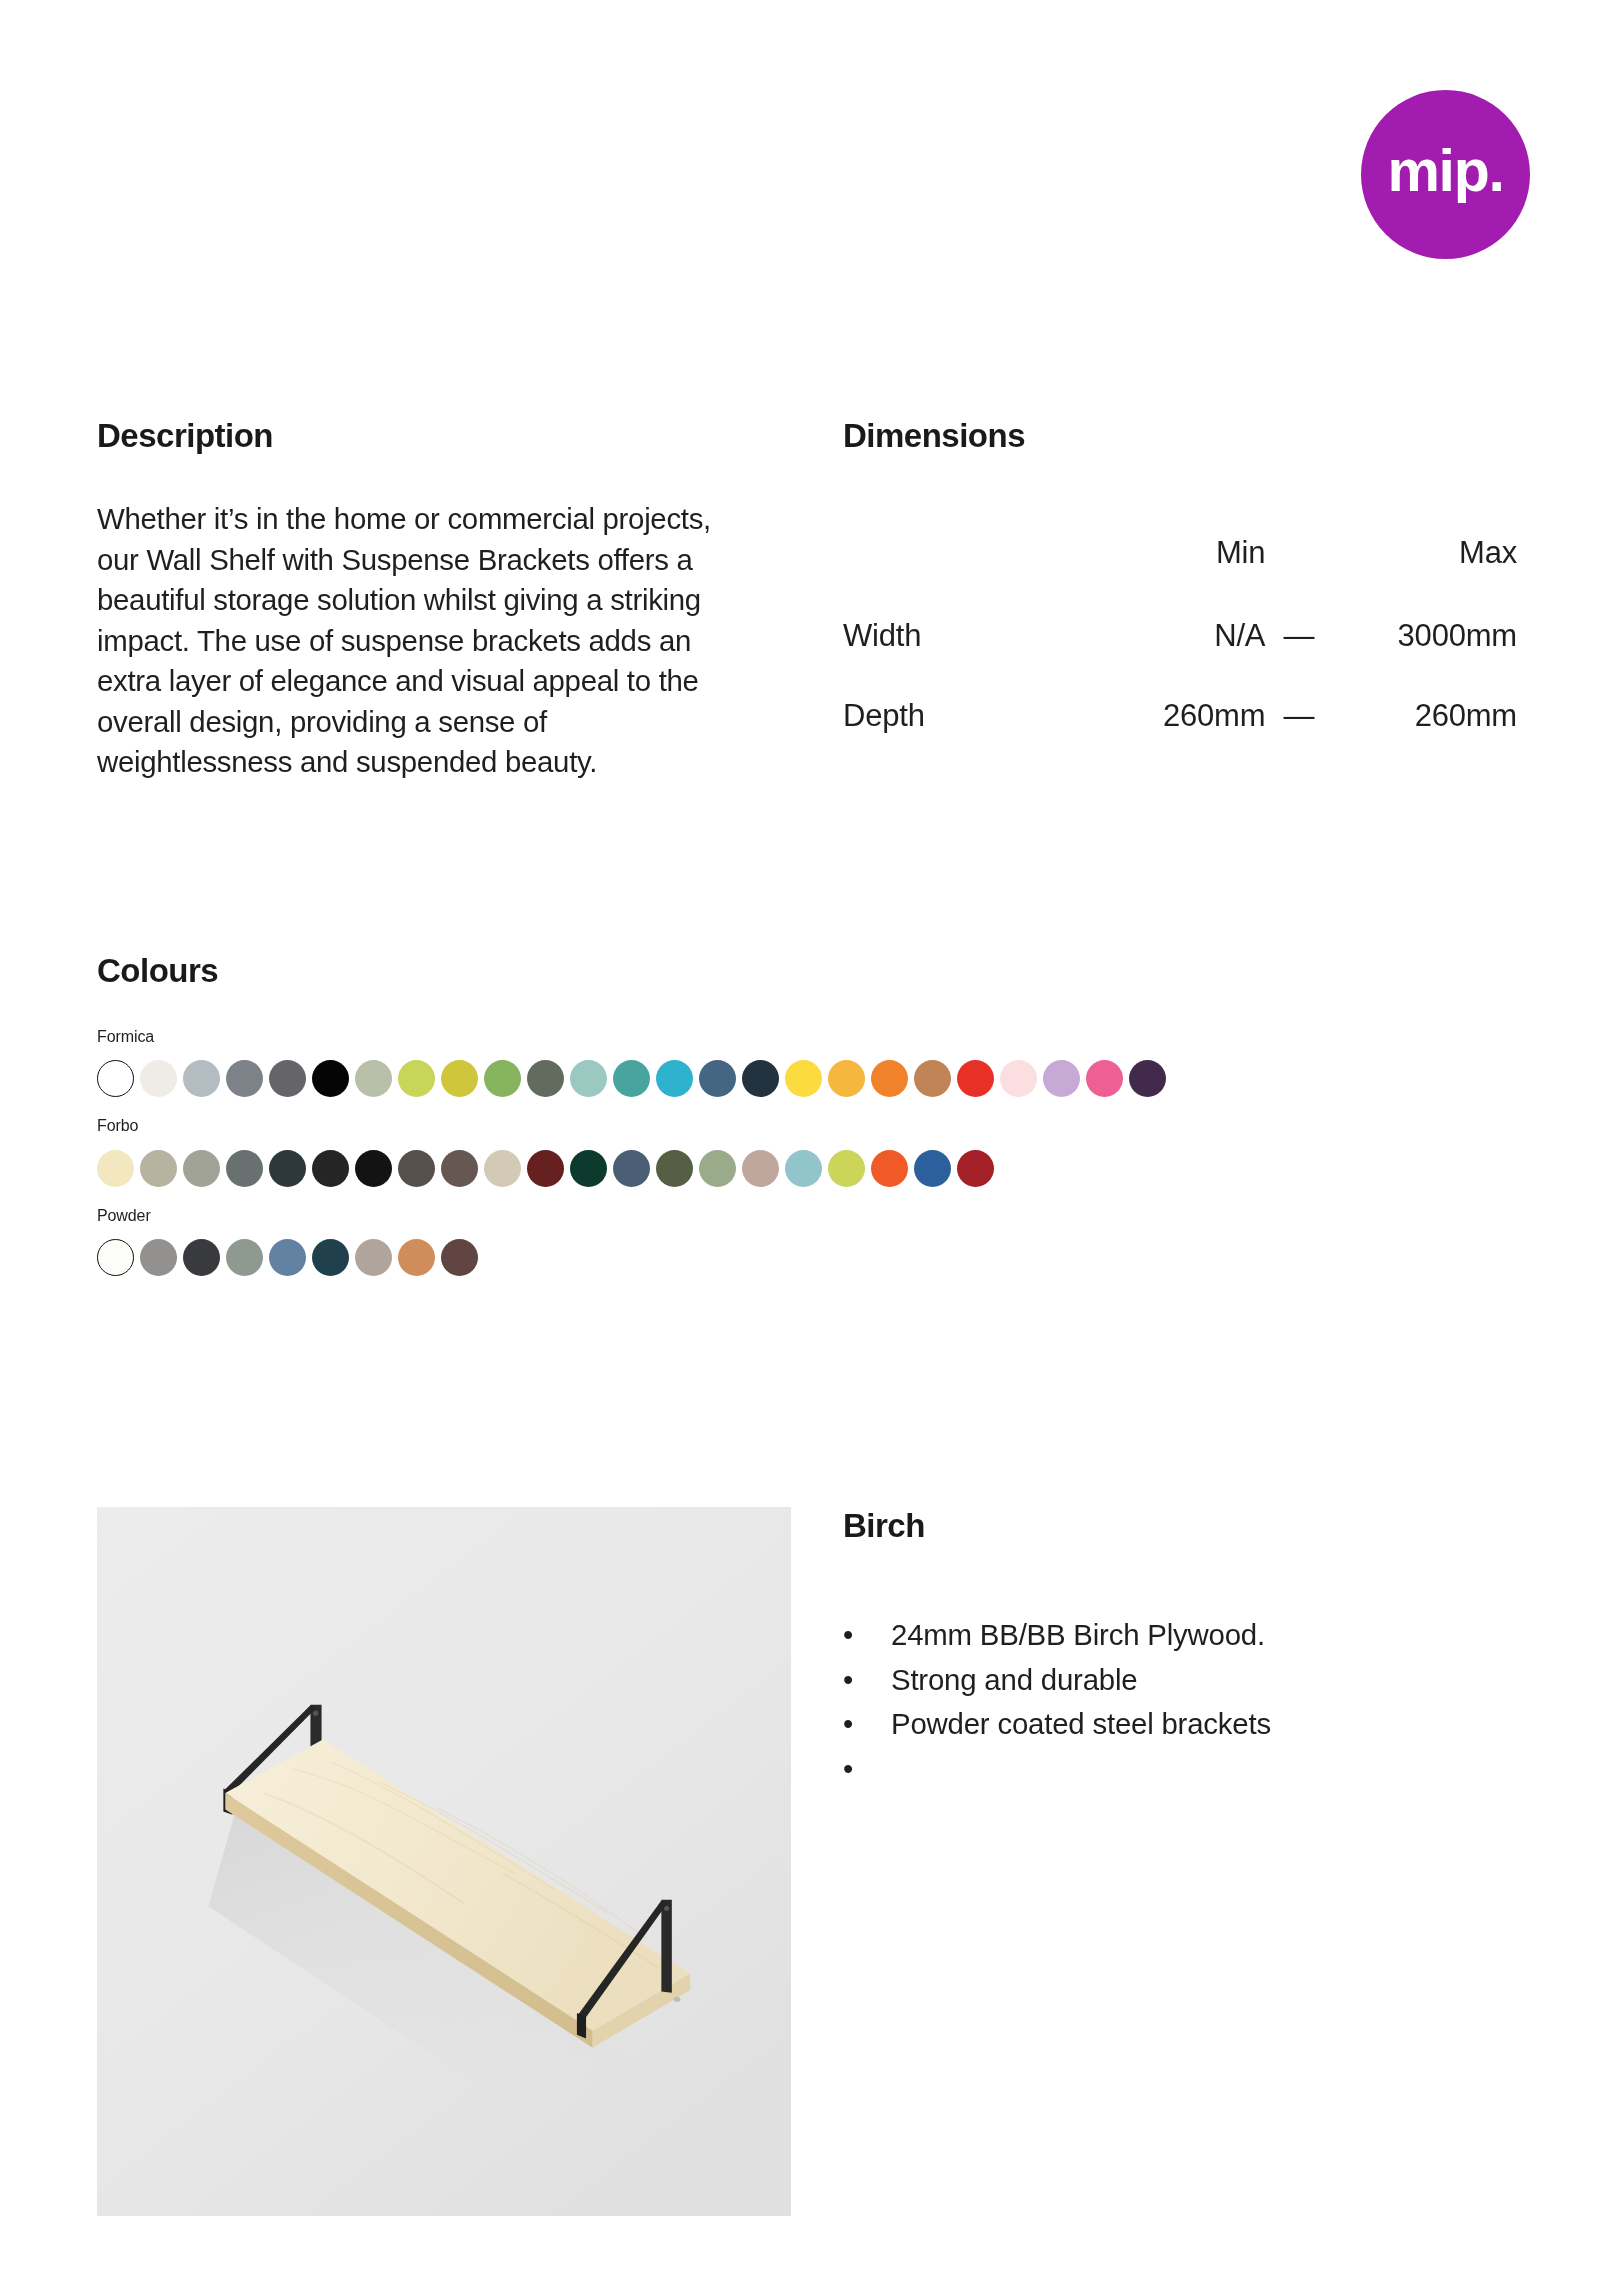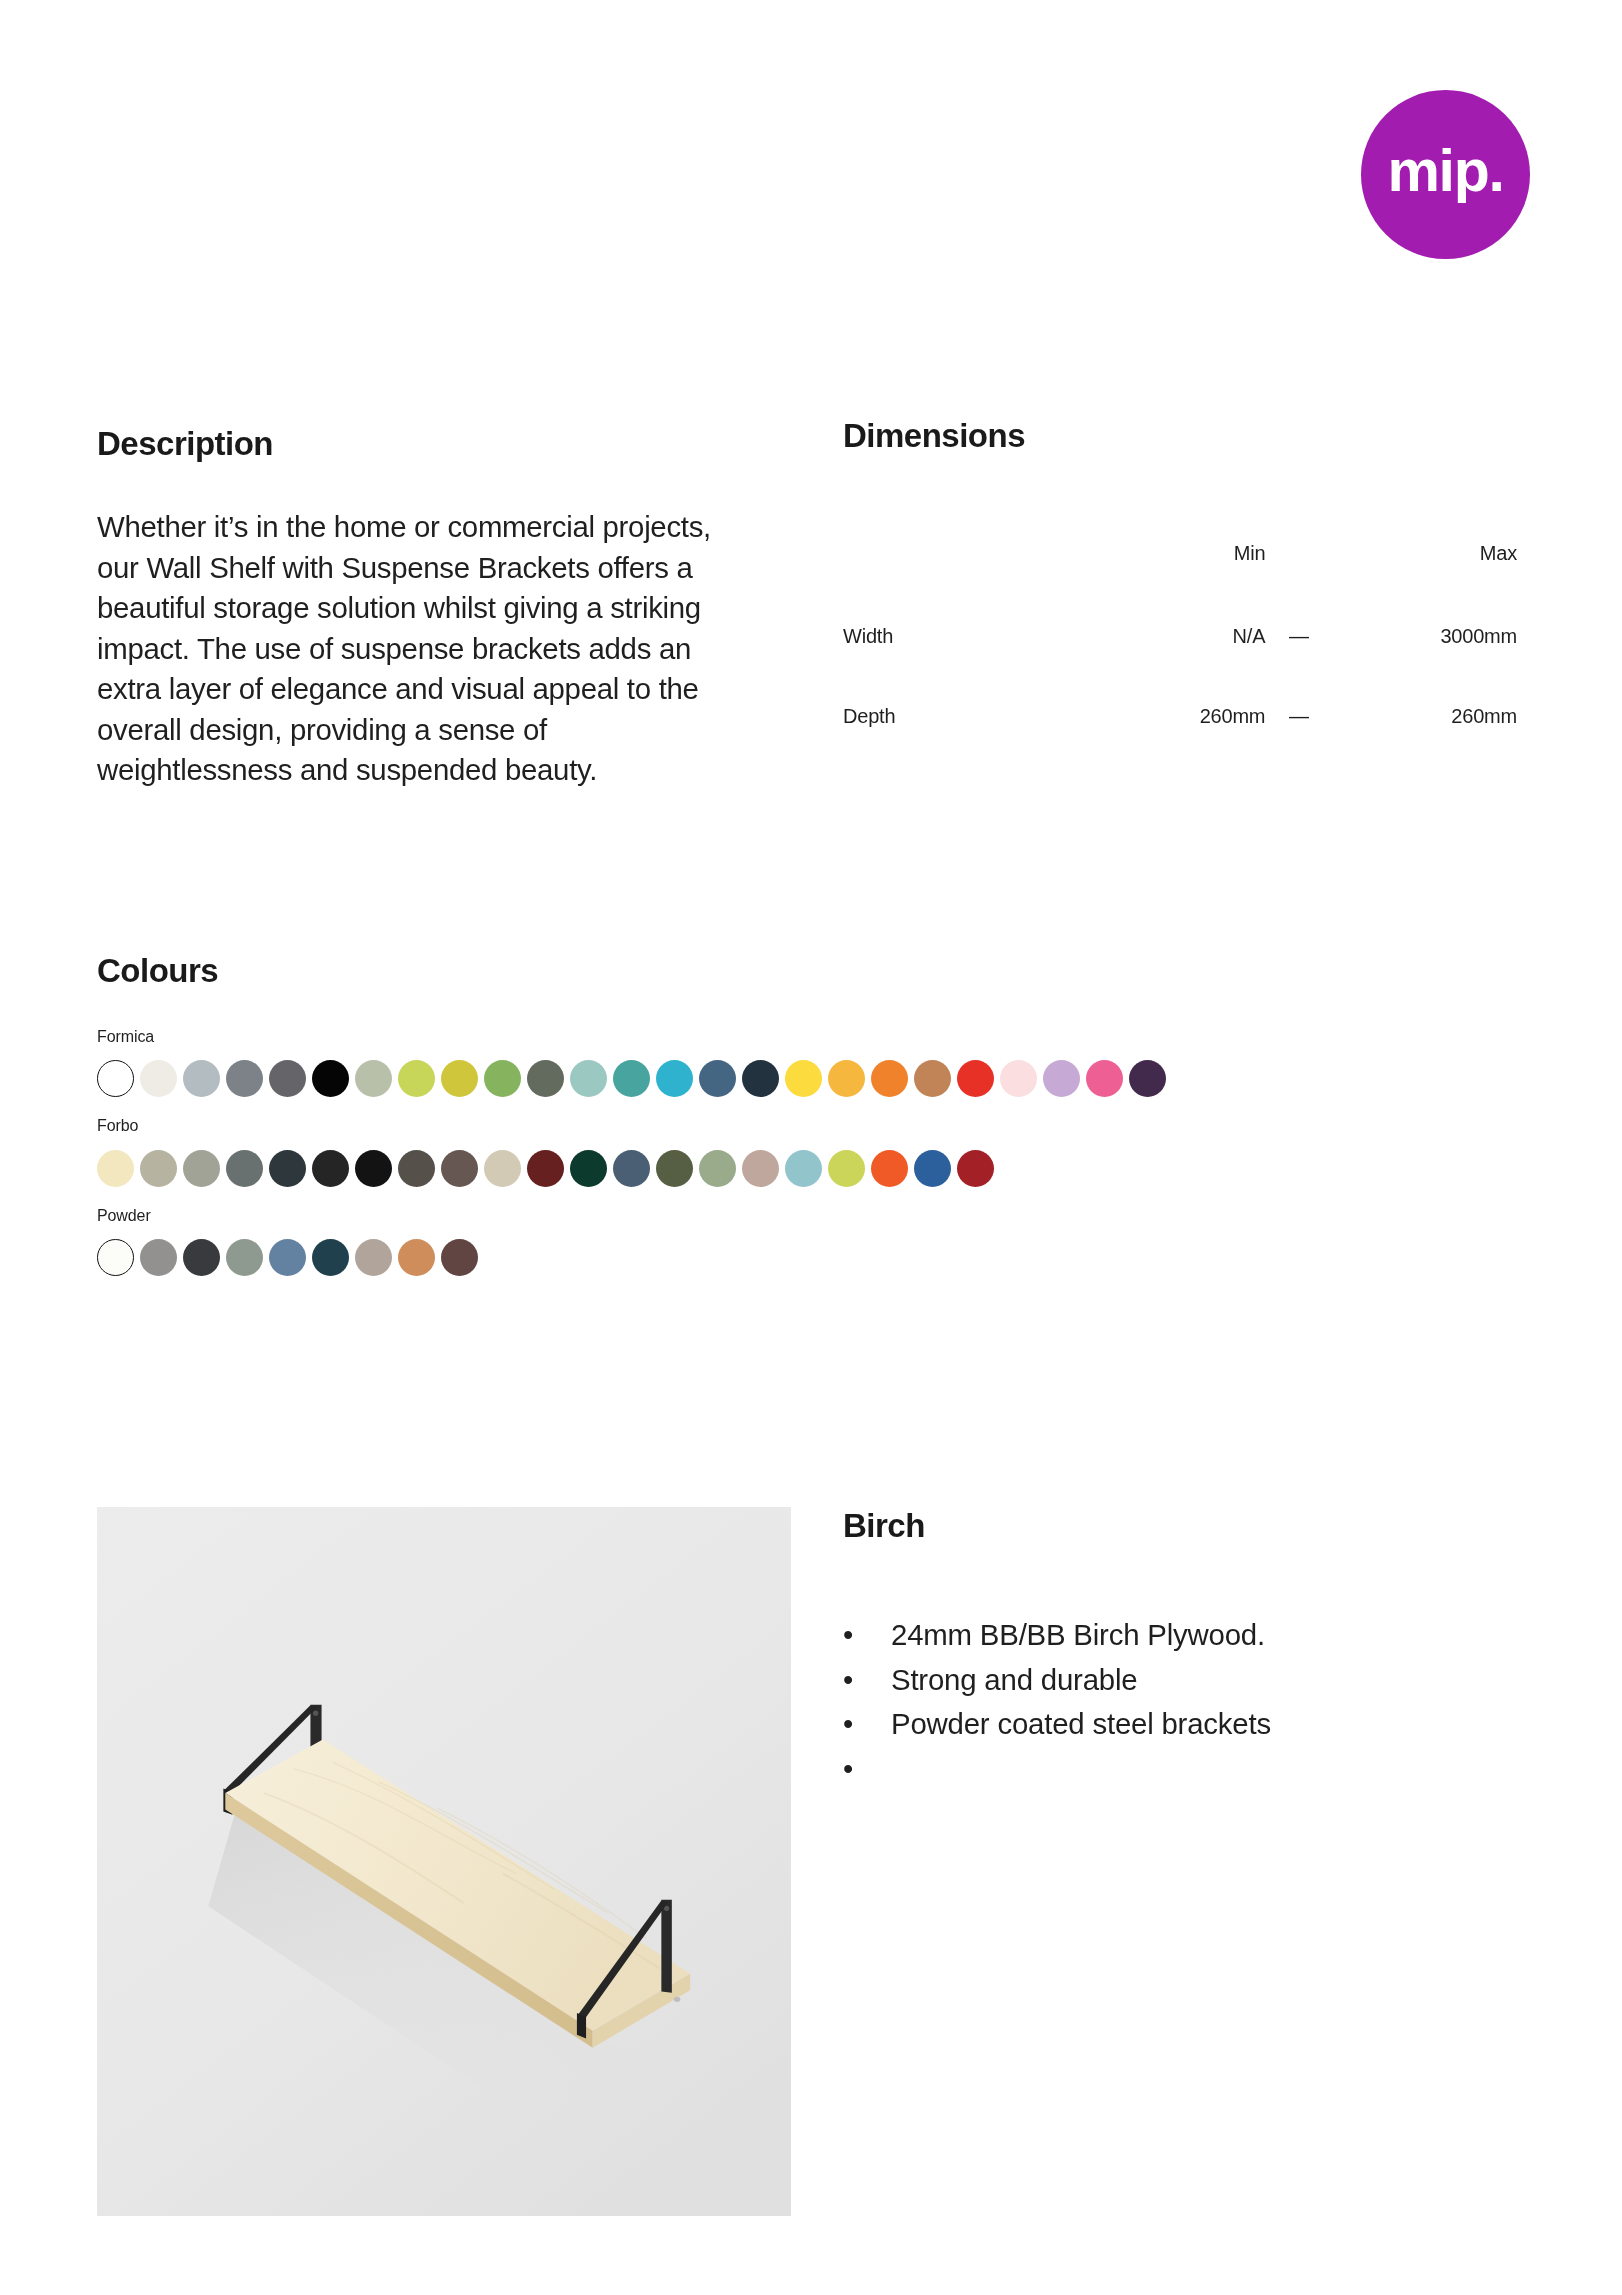--- a/index.html
+++ b/index.html
@@ -27,31 +27,31 @@
   }
   .logo-text {
     color:#ffffff; font-size:59px; font-weight:bold;
     letter-spacing:-1.3px; line-height:1; padding-bottom:5.2px;
   }
 
   
   .h2 { font-size:33px; font-weight:bold; letter-spacing:-0.5px; color:#1a1a1a; }
 
   
-  .desc-block { position:absolute; left:97px; top:417px; width:654px;margin-top:8px; }
+  .desc-block { position:absolute; left:97px; top:417px; width:654px; }
   .desc-body {
     margin-top:44px; font-size:29.4px; line-height:1.38;
     color:#1f1f1f; letter-spacing:-0.3px; width:645px;
   }
 
   
   .dim-block { position:absolute; left:843px; top:417px; width:687px; }
   .dim-table { margin-top:55px; width:687px; border-collapse:collapse; }
   .dim-table td, .dim-table th {
-    font-size:20px; font-weight:normal; color:#1f1f1f;
+    font-size:31px; font-weight:normal; color:#1f1f1f;
     letter-spacing:-0.2px; padding:0; text-align:right;
     height:80px; vertical-align:middle;
   }
   .dim-table th.c-label, .dim-table td.c-label { text-align:left; width:216px; }
   .dim-table .c-min { width:196px; padding-right:6.5px; }
   .dim-table .c-dash { width:52px; text-align:center; color:#1f1f1f; }
   .dim-table .c-max { width:196px; text-align:right; padding-right:13px; }
   .dim-table thead th { height:86px; }
 
   

